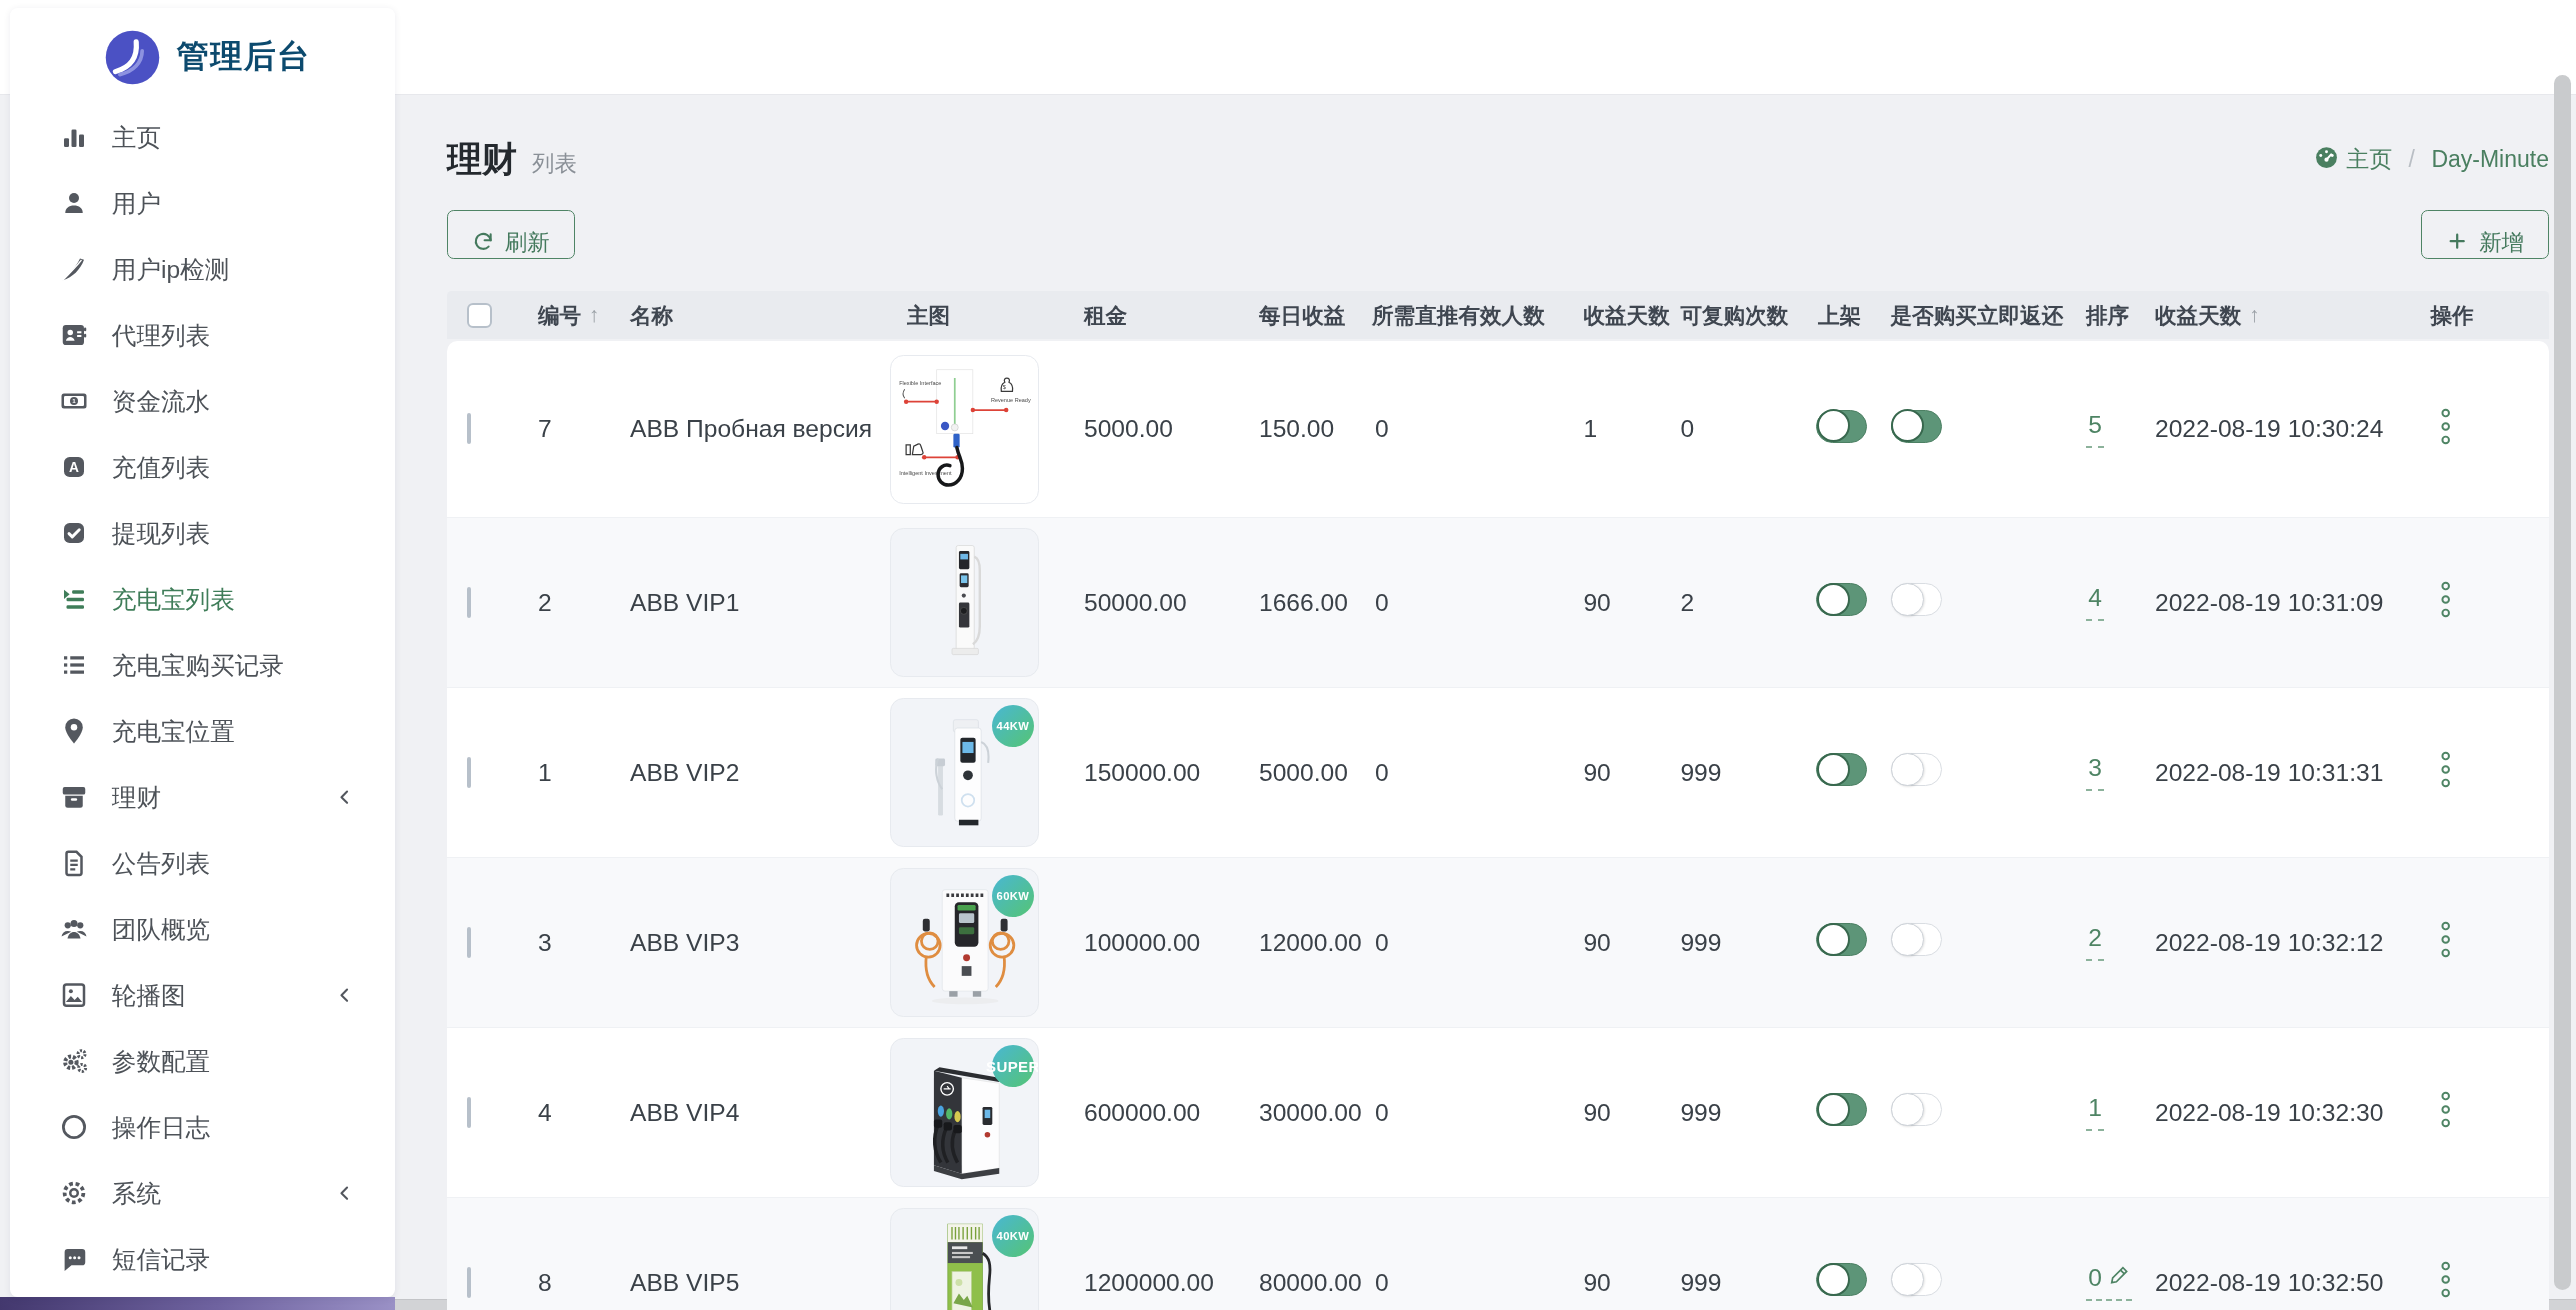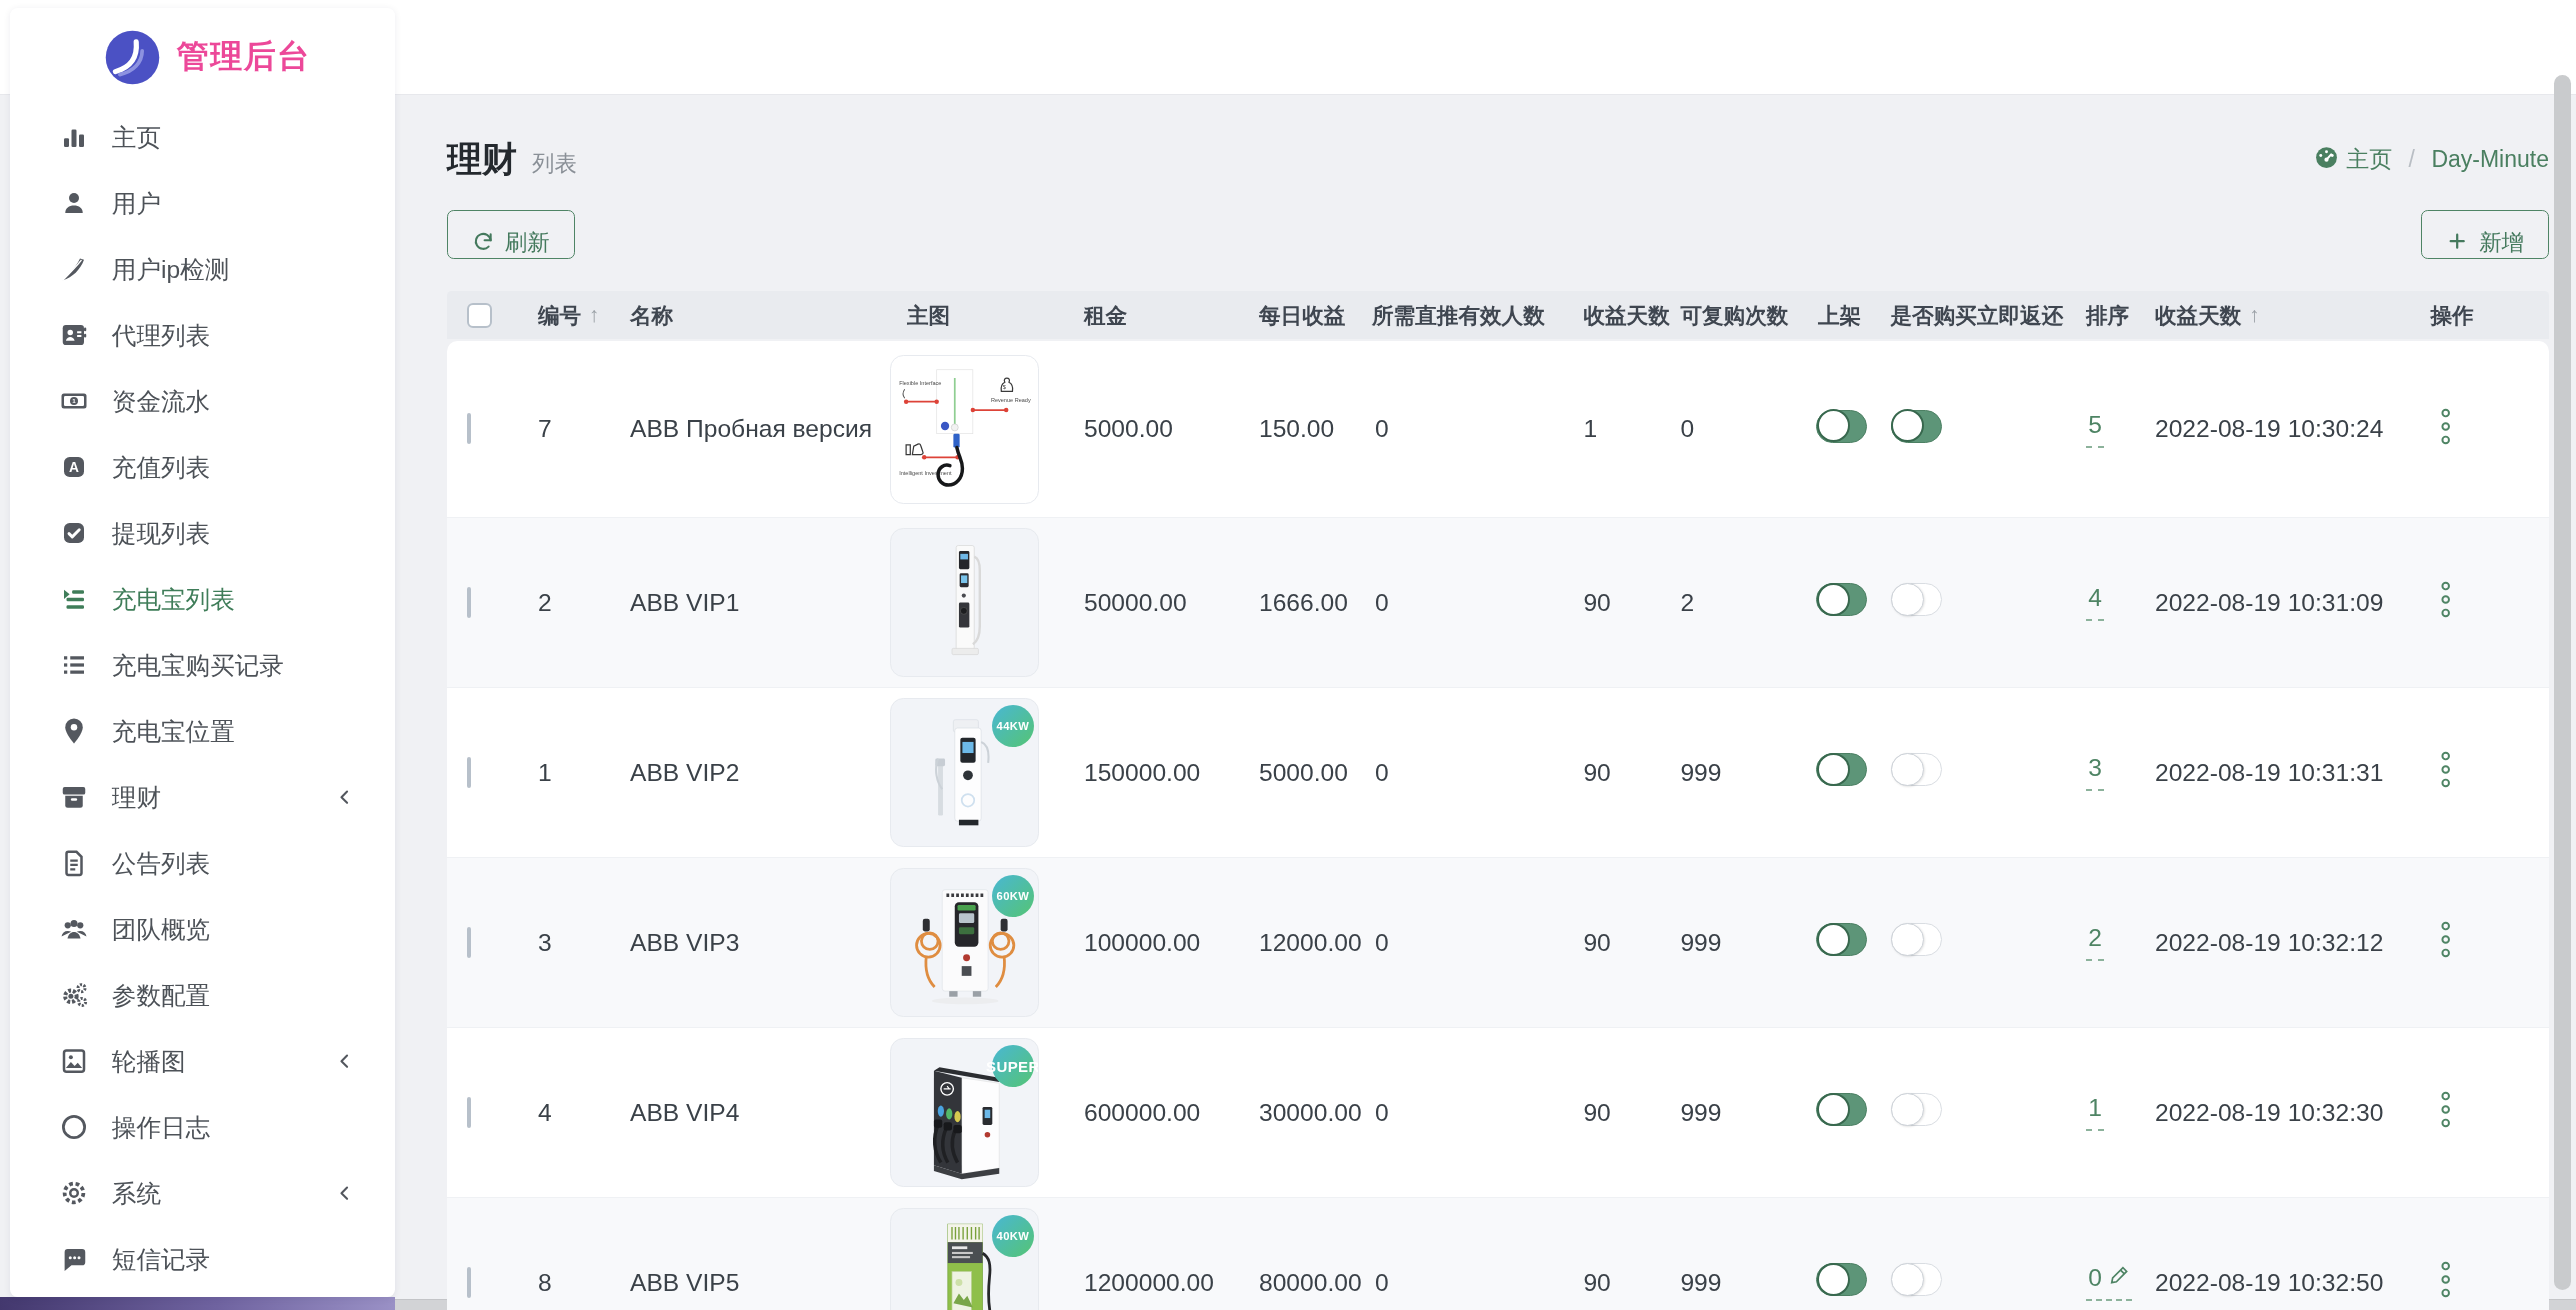--- a/index.html
+++ b/index.html
@@ -11,21 +11,21 @@
 
   
   .purple-edge { position:absolute; left:0; bottom:0; width:395px; height:13.4px; background:linear-gradient(90deg,#43386e,#6f63a0 55%,#9a91c6); }
   .hscrollbar { position:absolute; left:395px; right:0; bottom:0; height:11.2px; background:#d2d3d6; border-top:0.7px solid #c3c4c7; }
   .vscrollbar { position:absolute; right:5.2px; top:75px; width:16.4px; height:1215px; border-radius:9px; background:#c9cbcd; }
 
   
   .sidebar { position:absolute; left:10.4px; top:7.5px; bottom:13.4px; width:385px; background:#ffffff; border-radius:7.5px; box-shadow:0 1.5px 7.5px rgba(30,30,60,.08); z-index:5; overflow:hidden; }
   .brand { display:flex; align-items:center; gap:16.4px; padding:22.4px 0 0 95px; }
   .brand-logo { width:55px; height:55px; flex:0 0 auto; }
-  .brand-name { font-size:32px; font-weight:bold; color:#ec4899; letter-spacing:1.5px; }
+  .brand-name { font-size:32px; font-weight:bold; color:#0c4a6e; letter-spacing:1.5px; }
   .nav { margin-top:19.4px; }
   .side-item { display:flex; align-items:center; height:66px; padding-left:48px; cursor:pointer; color:#4d5258; }
   .side-item .s-icon { width:31px; height:31px; display:flex; align-items:center; justify-content:center; color:#54585f; }
   .side-item .s-icon svg { width:30px; height:30px; }
   .side-item .s-label { margin-left:22.4px; font-size:24.6px; }
   .side-item.active { color:#3f7d59; }
   .side-item.active .s-icon { color:#3f7d59; }
   .side-item .s-chev { margin-left:auto; margin-right:39px; width:22.4px; height:22.4px; color:#53575e; }
   .side-item .s-chev svg { width:22.4px; height:22.4px; }
 
@@ -235,41 +235,41 @@
             <path d="M2 18c.5-3 2.3-4.5 5-4.5 1.1 0 2 .2 2.8.7z"></path>
             <path d="M22 18c-.5-3-2.3-4.5-5-4.5-1.1 0-2 .2-2.8.7z"></path>
             <path d="M6.8 19.5c.6-3.4 2.7-5.2 5.2-5.2s4.6 1.8 5.2 5.2z"></path>
           </svg>
         </span>
     <span class="s-label">团队概览</span>
   </div>
       <div class="side-item">
     <span class="s-icon">
           <svg viewBox="0 0 24 24" fill="currentColor">
+            <rect x="4" y="3.5" width="16" height="17" rx="2" fill="none" stroke="currentColor" stroke-width="2"></rect>
+            <circle cx="9.5" cy="9" r="1.6"></circle>
+            <path d="M5.5 17.5l4-4.7 3 3.1 2.5-2.6 3.5 4.2z"></path>
+          </svg>
+        </span>
+    <span class="s-label">轮播图</span>
+  <span class="s-chev"><svg viewBox="0 0 24 24" fill="none" stroke="currentColor" stroke-width="2.2" stroke-linecap="round" stroke-linejoin="round">
+            <polyline points="14,6 8,12 14,18"></polyline>
+          </svg></span>
+      </div>
+      <div class="side-item">
+    <span class="s-icon">
+          <svg viewBox="0 0 24 24" fill="currentColor">
             <circle cx="9.5" cy="13" r="4.6" fill="none" stroke="currentColor" stroke-width="3.2" stroke-dasharray="2.3 1.5"></circle>
             <circle cx="9.5" cy="13" r="2"></circle>
             <circle cx="18" cy="6.5" r="2.8" fill="none" stroke="currentColor" stroke-width="2.4" stroke-dasharray="1.7 1.2"></circle>
             <circle cx="18.5" cy="17.5" r="2.8" fill="none" stroke="currentColor" stroke-width="2.4" stroke-dasharray="1.7 1.2"></circle>
           </svg>
         </span>
     <span class="s-label">参数配置</span>
   </div>
-      <div class="side-item">
-    <span class="s-icon">
-          <svg viewBox="0 0 24 24" fill="currentColor">
-            <rect x="4" y="3.5" width="16" height="17" rx="2" fill="none" stroke="currentColor" stroke-width="2"></rect>
-            <circle cx="9.5" cy="9" r="1.6"></circle>
-            <path d="M5.5 17.5l4-4.7 3 3.1 2.5-2.6 3.5 4.2z"></path>
-          </svg>
-        </span>
-    <span class="s-label">轮播图</span>
-  <span class="s-chev"><svg viewBox="0 0 24 24" fill="none" stroke="currentColor" stroke-width="2.2" stroke-linecap="round" stroke-linejoin="round">
-            <polyline points="14,6 8,12 14,18"></polyline>
-          </svg></span>
-      </div>
       <div class="side-item">
     <span class="s-icon">
           <svg viewBox="0 0 24 24" fill="none" stroke="currentColor" stroke-width="2.2">
             <circle cx="12" cy="12" r="8.5"></circle>
           </svg>
         </span>
     <span class="s-label">操作日志</span>
   </div>
       <div class="side-item">
     <span class="s-icon">

